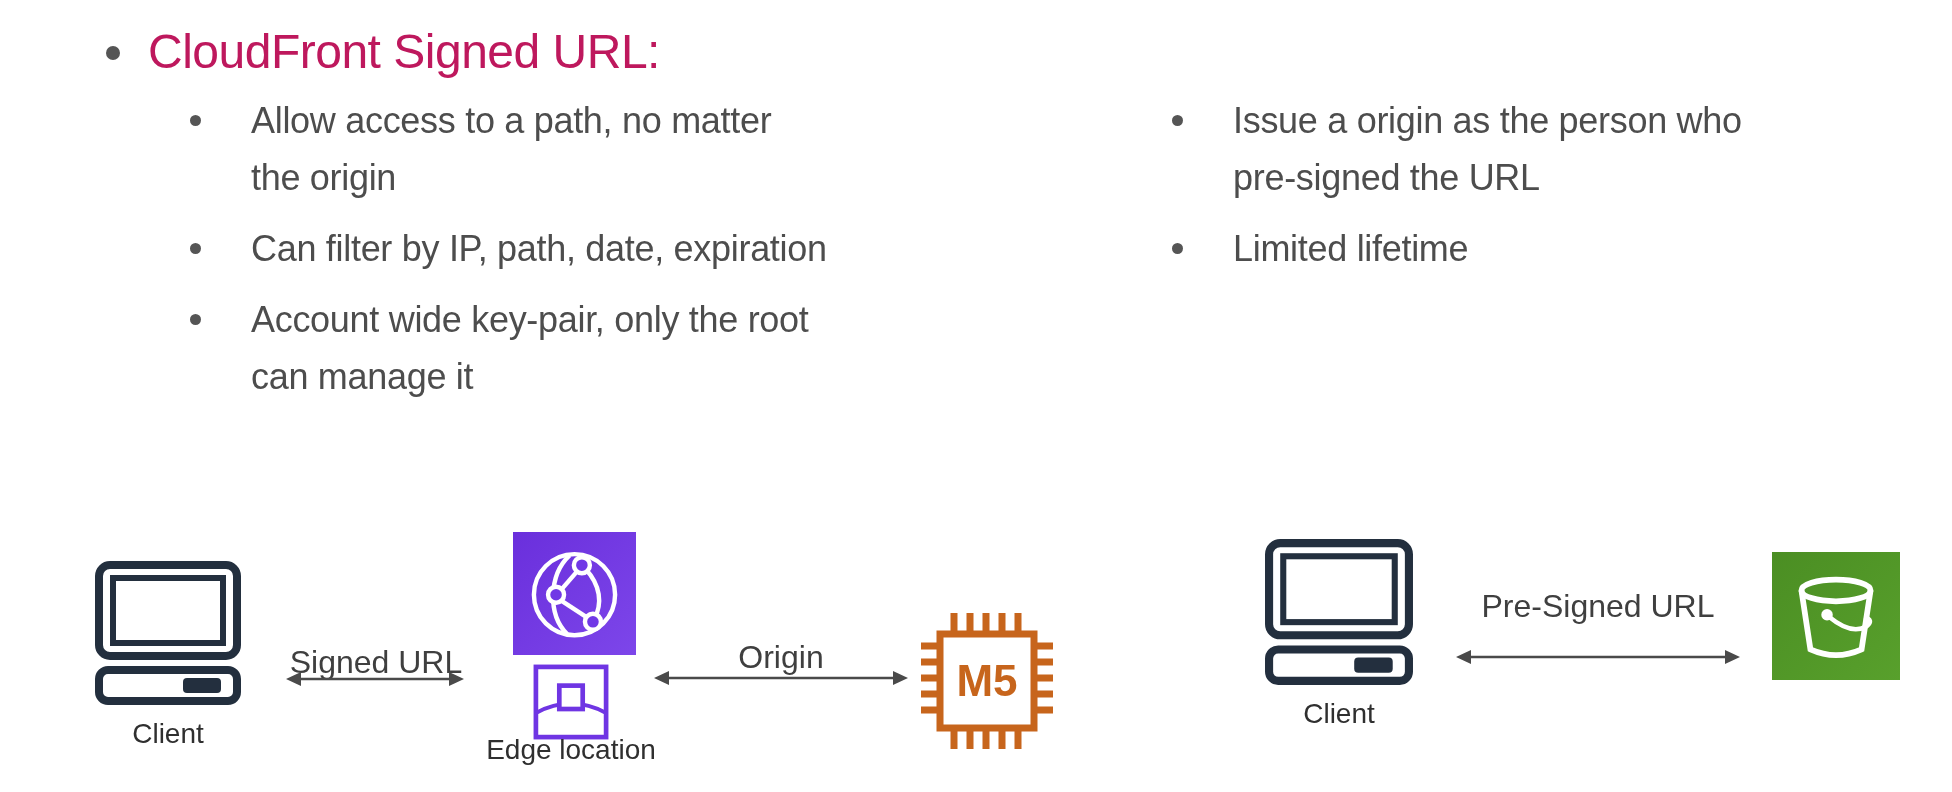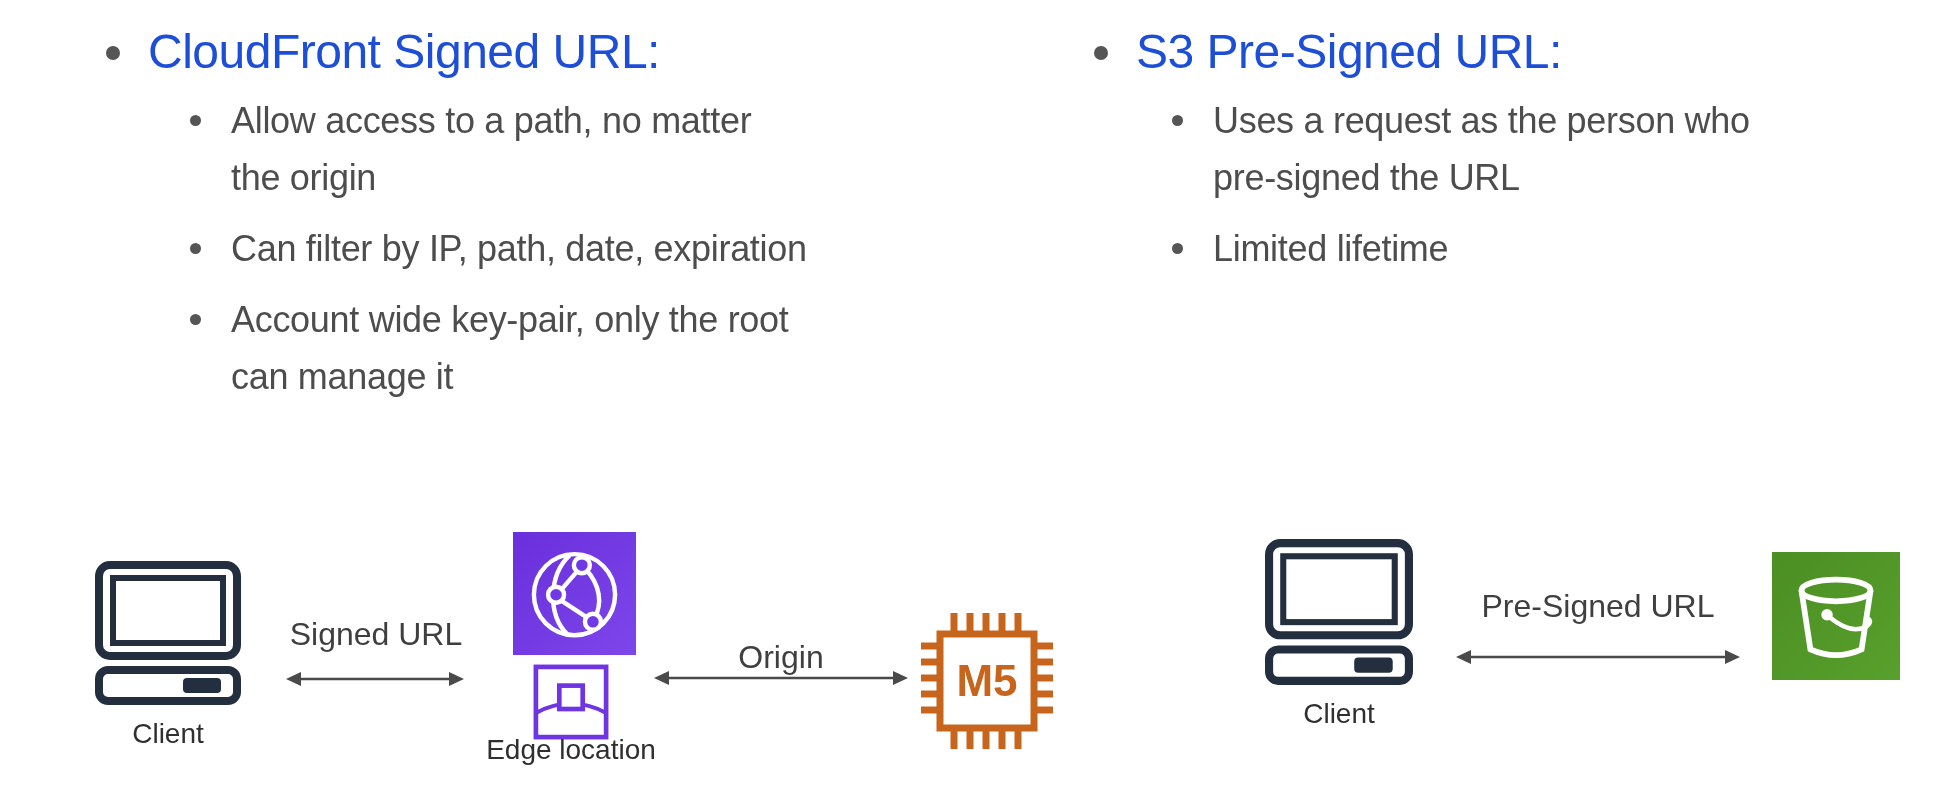--- a/index.html
+++ b/index.html
@@ -7,28 +7,28 @@
     position:relative;
     width:1952px;height:792px;
     background:#ffffff;
     font-family:"Liberation Sans", sans-serif;
     overflow:hidden;
     color:#4d4d4d;
   }
   
   .title-row{position:absolute;display:flex;align-items:flex-start;}
   .title-dot{width:14px;height:14px;border-radius:50%;background:#555;margin-top:24px;flex:none;}
-  .col-title{font-size:48px;font-weight:400;line-height:60px;margin:0 0 0 28px;color:#1d4ed8;letter-spacing:-0.5px;}
+  .col-title{font-size:48px;font-weight:400;line-height:60px;margin:0 0 0 28px;color:#be185d;letter-spacing:-0.5px;}
   .title-left{left:106px;top:22px;}
   .title-right{left:1094px;top:22px;}
 
   .bullets{position:absolute;list-style:none;margin:0;padding:0;}
   .bullets-left{left:190px;top:92px;width:800px;}
   .bullets-right{left:1172px;top:92px;width:760px;}
-  .bullet-item{display:flex;align-items:flex-start;margin:0 0 14px 0;}
+  .bullet-item{display:flex;align-items:flex-start;margin:0 0 14px 0;gap:20px;}
   .b-dot{width:11px;height:11px;border-radius:50%;background:#555;margin-top:23px;flex:none;}
   .b-text{font-size:36px;line-height:57px;margin-left:30px;white-space:pre-line;color:#4d4d4d;letter-spacing:-0.3px;}
 
   
   .abs{position:absolute;}
   .diag-label{position:absolute;text-align:center;color:#3f3f3f;font-weight:400;}
   .small-label{font-size:28px;color:#2f2f2f;}
   .arrow-label{font-size:32px;color:#3f3f3f;}
 </style>
 </head>
@@ -50,45 +50,41 @@
       <span class="b-dot"></span>
       <span class="b-text">Can filter by IP, path, date, expiration</span>
     </li>
     <li class="bullet-item">
       <span class="b-dot"></span>
       <span class="b-text">Account wide key-pair, only the root
 can manage it</span>
     </li>
   </ul>
 
-  <div class="title-row title-right">
-    <span class="title-dot"></span>
-    <h1 class="col-title">S3 Pre-Signed URL:</h1>
-  </div>
   <ul class="bullets bullets-right">
     <li class="bullet-item">
       <span class="b-dot"></span>
-      <span class="b-text">Uses a request as the person who
+      <span class="b-text">Issue a origin as the person who
 pre-signed the URL</span>
     </li>
     <li class="bullet-item">
       <span class="b-dot"></span>
       <span class="b-text">Limited lifetime</span>
     </li>
   </ul>
 
   <svg class="abs" style="left:94px;top:560px;" width="148" height="146" viewBox="0 0 148 146">
     <rect x="5" y="5" width="138" height="91" rx="11" fill="#fff" stroke="#232f3e" stroke-width="8"></rect>
     <rect x="19" y="18" width="110" height="65" fill="#fff" stroke="#232f3e" stroke-width="6"></rect>
     <rect x="5" y="110" width="138" height="31" rx="9" fill="#fff" stroke="#232f3e" stroke-width="8"></rect>
     <rect x="89" y="118" width="38" height="15" rx="4" fill="#232f3e"></rect>
   </svg>
   <div class="diag-label small-label" style="left:94px;top:718px;width:148px;">Client</div>
 
-  <div class="diag-label arrow-label" style="left:266px;top:616px;width:220px;">Signed URL</div>
+  <div class="diag-label arrow-label" style="left:266px;top:644px;width:220px;">Signed URL</div>
   <svg class="abs" style="left:286px;top:666px;" width="178" height="26" viewBox="0 0 178 26">
     <line x1="12" y1="13" x2="166" y2="13" stroke="#4a4a4a" stroke-width="2.4"></line>
     <polygon points="0,13 15,6 15,20" fill="#4a4a4a"></polygon>
     <polygon points="178,13 163,6 163,20" fill="#4a4a4a"></polygon>
   </svg>
 
   <svg class="abs" style="left:512px;top:532px;" width="125" height="123" viewBox="0 0 100 100">
     <defs>
       <linearGradient id="cfGrad" x1="0" y1="0" x2="1" y2="1">
         <stop offset="0" stop-color="#6a2fdc"></stop>

